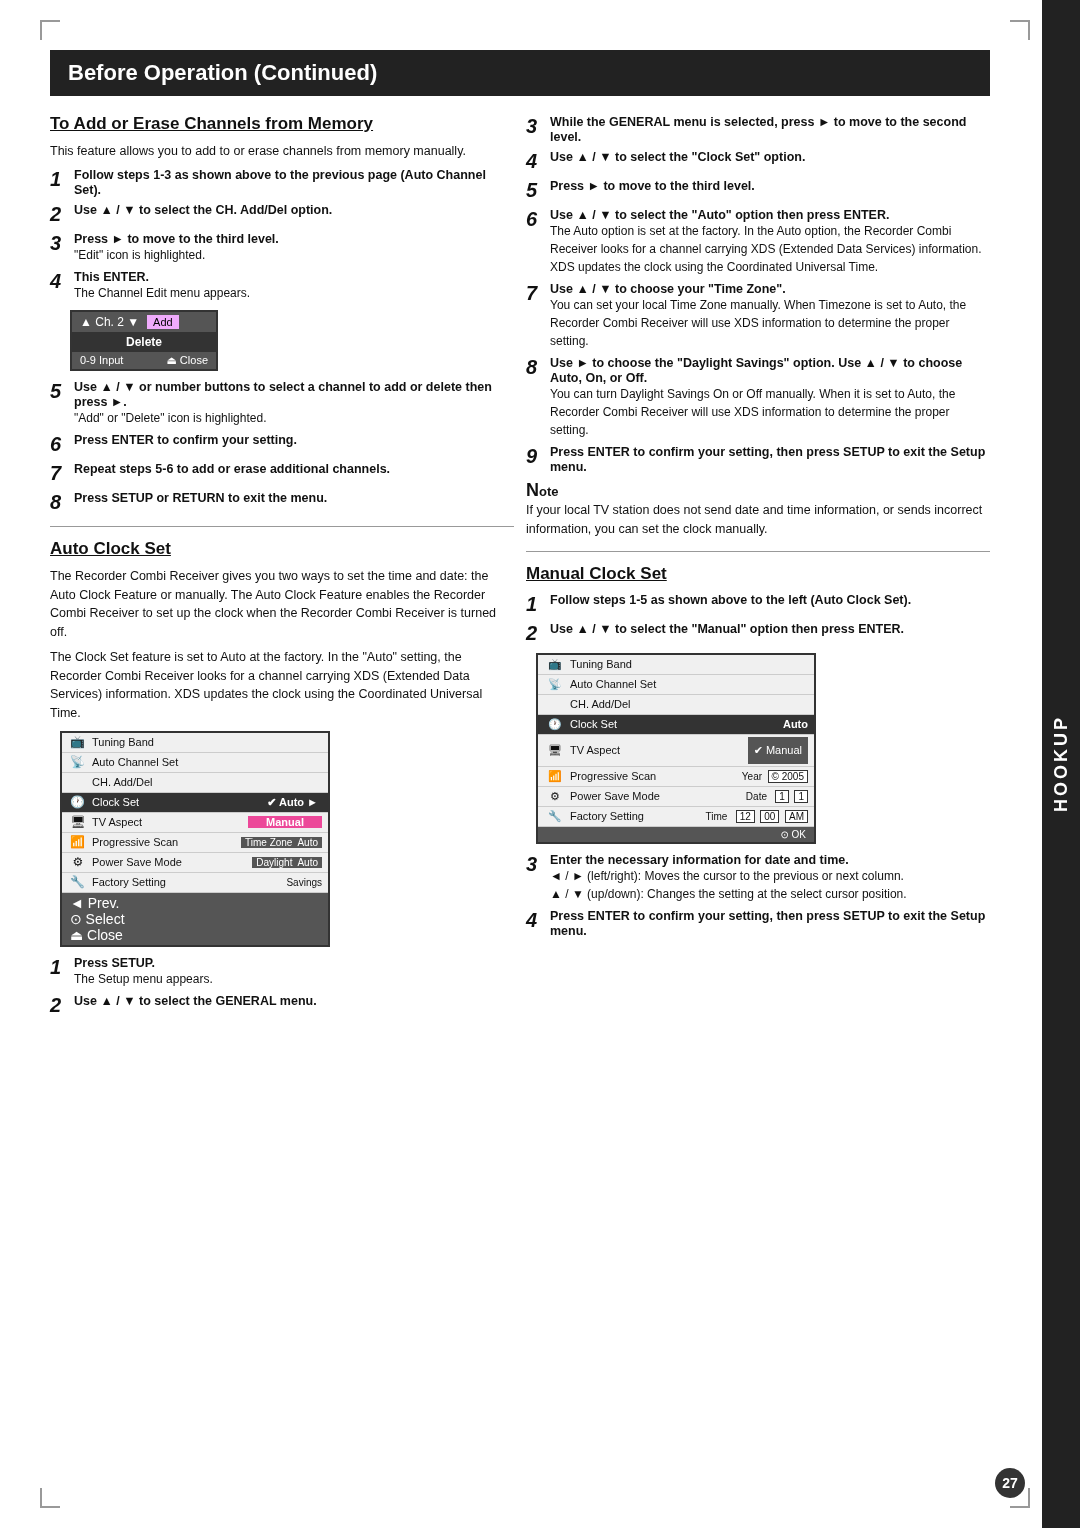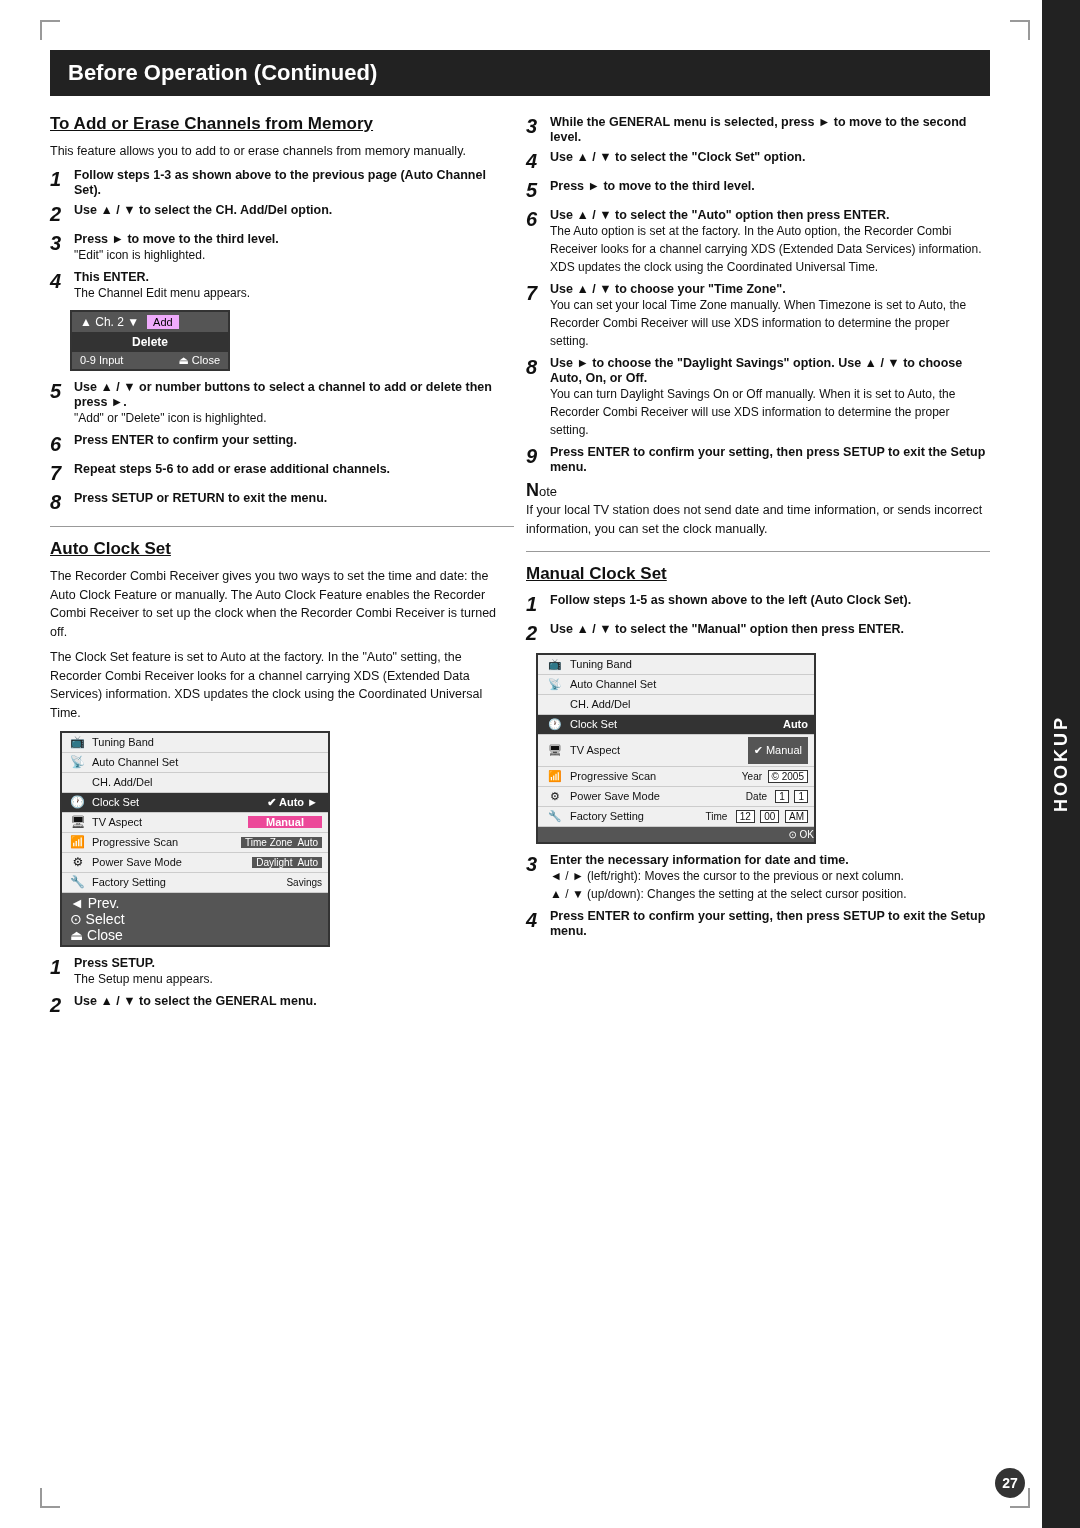--- a/index.html
+++ b/index.html
@@ -117,21 +117,21 @@
       font-size: 12.5px;
     }
     .step-content p {
       font-size: 12px;
       margin: 0;
     }
 
     
     .ch-edit-box {
       border: 2px solid #333;
-      width: 160px;
+      width: 148px;
       margin: 8px 0;
       font-size: 12px;
     }
     .ch-edit-header {
       background: #555;
       color: #fff;
       display: flex;
       align-items: center;
       padding: 3px 8px;
       gap: 8px;
@@ -235,21 +235,21 @@
       font-weight: bold;
     }
     .menu-row3.active3 {
       background: #333;
       color: #fff;
     }
     .menu-footer3 {
       background: #555;
       color: #fff;
       text-align: right;
-      padding: 2px 0;
+      padding: 2px 8px;
       font-size: 10px;
     }
 
     
     .note-box {
       margin: 6px 0;
     }
 
     
     .page-num {
@@ -488,21 +488,21 @@
           </div>
           <div class="step">
             <span class="step-num bold italic">9</span>
             <div class="step-content">
               <b>Press ENTER to confirm your setting, then press SETUP to exit the Setup menu.</b>
             </div>
           </div>
 
           <div class="note-box">
             <div>
-              <span style="font-size:18px;font-weight:bold;">N</span><span style="font-size:13px;font-weight:normal;">ote</span>
+              <span style="font-size:18px;font-weight:bold;">N</span><span style="font-size:13px;font-weight:bold;">ote</span>
             </div>
             <p>If your local TV station does not send date and time informa­tion, or sends incorrect information, you can set the clock manually.</p>
           </div>
         </div>
 
         <hr class="divider-line">
 
         <div>
           <div class="section-title">Manual Clock Set</div>
 

